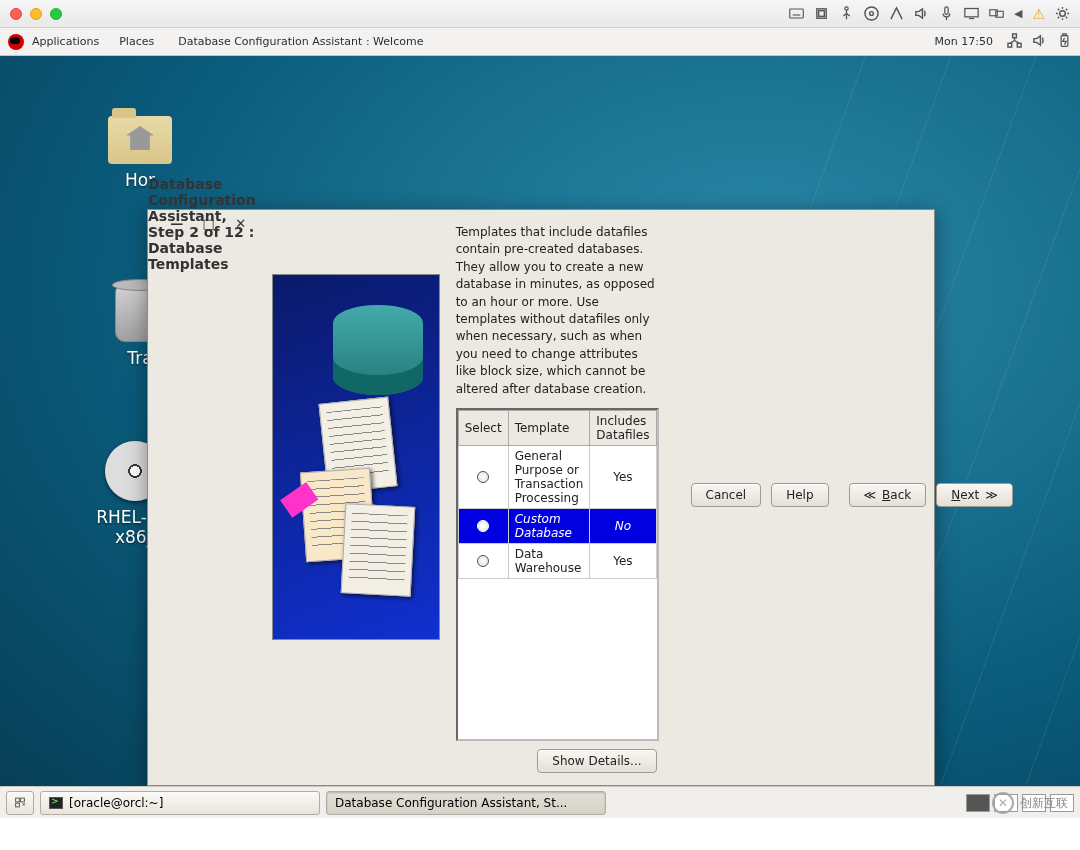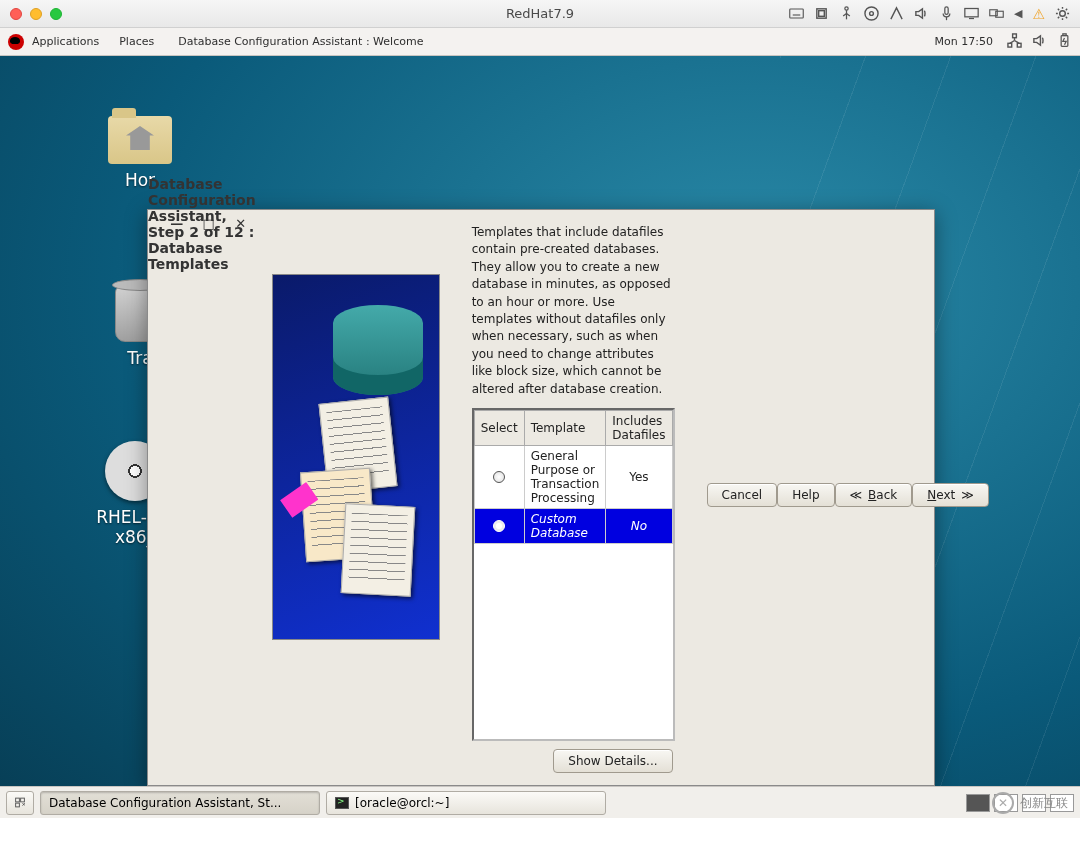--- a/index.html
+++ b/index.html
@@ -38,21 +38,21 @@
   .d-icon .trash::before{content:""; position:absolute; top:-8px; left:-4px; right:-4px; height:10px; background:#bbb; border-radius:50%; border:1px solid #888;}
   .d-icon .disc { width:60px; height:60px; margin:0 auto 6px; border-radius:50%; background: radial-gradient(circle,#fff 0 12%, #333 12% 16%, #ddd 16% 100%); box-shadow:0 2px 4px rgba(0,0,0,0.5);}
 
   
   .dbca { position:absolute; left:147px; top:153px; width:788px; height:577px; background:#ece9e2; border:1px solid #8a8a8a; box-shadow: 0 4px 20px rgba(0,0,0,0.4); display:flex; flex-direction:row;}
   .dbca-title { height:28px; display:flex; align-items:center; justify-content:center; position:relative; background:#ece9e2;}
   .dbca-title .t { font-size:14px; font-weight:bold; color:#333; }
   .dbca-ctrl { position:absolute; right:6px; top:4px; display:flex; gap:14px; }
   .dbca-ctrl span { width:18px; height:18px; display:inline-flex; align-items:center; justify-content:center; font-size:13px; font-weight:bold; color:#333; cursor:pointer;}
 
-  .dbca-body { flex:1; display:flex; padding: 14px 16px 8px 16px; gap:32px; }
+  .dbca-body { flex:1; display:flex; padding: 14px 16px 8px 16px; gap:16px; }
   .side-img { width:168px; height:366px; background: linear-gradient(160deg,#0a1a6a,#1030d0); border:1px solid #888; margin-top:50px; position:relative; overflow:hidden;}
   .side-img .cyl{ position:absolute; top:30px; left:60px; width:90px; height:90px; background:linear-gradient(#4aa,#277); border-radius:50%/20%; box-shadow: inset 0 -20px 0 #166;}
   .side-img .paper{ position:absolute; width:70px; height:90px; background:#f3efe4; border:1px solid #aaa; box-shadow:2px 2px 4px rgba(0,0,0,0.6);}
   .side-img .paper::after{content:""; position:absolute; top:8px; left:6px; right:6px; height:70px; background:repeating-linear-gradient(#888 0 1px, transparent 1px 8px);}
   .side-img .p1{top:125px; left:50px; transform:rotate(-6deg);}
   .side-img .p2{top:195px; left:30px; transform:rotate(-4deg); background:#f8e8c8;}
   .side-img .p3{top:230px; left:70px; transform:rotate(3deg);}
   .side-img .arrow{position:absolute; top:205px; left:-6px; width:50px; height:50px; background:#ff33cc; clip-path:polygon(0 100%, 40% 60%, 25% 45%, 70% 0%, 100% 30%, 55% 75%, 40% 60%); transform:rotate(10deg);}
 
   .main { flex:1; display:flex; flex-direction:column; }
@@ -68,21 +68,21 @@
   tr.selected td.sel, tr.selected td.inc { background:#0000e0;}
   .radio { width:12px; height:12px; border:1px solid #555; border-radius:50%; display:inline-block; background:radial-gradient(#fff,#ddd); vertical-align:middle;}
   .radio.on::after{content:""; display:block; width:6px; height:6px; background:#000; border-radius:50%; margin:2px auto;}
   tr.selected .radio{ border-color:#fff;}
   tr.selected .radio.on::after{ background:#fff;}
 
   .details-row { display:flex; justify-content:flex-end; padding:8px 2px 4px;}
   .btn { background:linear-gradient(#f8f7f3,#e4e0d6); border:1px solid #a09a8e; border-radius:4px; padding:4px 14px; font-size:12px; color:#222; cursor:pointer; box-shadow:0 1px 0 #fff inset;}
   .btn .u { text-decoration: underline; }
 
-  .dbca-foot { display:flex; padding:10px 16px 16px; align-items:center;}
+  .dbca-foot { display:flex; padding:10px 16px 16px; gap:10px; align-items:center;}
   .dbca-foot .spacer{flex:1;}
   .nav-btn { display:inline-flex; align-items:center; gap:6px;}
 
   
   .panel { position:absolute; bottom:0; left:0; right:0; height:32px; background:#f1efeb; border-top:1px solid #c8c5c1; display:flex; align-items:center; padding:0 6px; gap:6px; font-size:12px;}
   .panel .pbtn { height:24px; border:1px solid #b0aca4; border-radius:3px; background:linear-gradient(#fbfaf7,#e7e4dc); padding:0 8px; display:inline-flex; align-items:center; gap:6px; cursor:pointer;}
   .panel .task { width:280px; justify-content:flex-start; overflow:hidden; white-space:nowrap;}
   .panel .task.active { background:linear-gradient(#e2dfd6,#d6d2c8); box-shadow: inset 0 1px 2px rgba(0,0,0,0.2);}
   .term-ic{width:14px;height:12px;background:#222;border:1px solid #555;display:inline-block;position:relative;}
   .term-ic::after{content:">";color:#8f8;font-size:9px;position:absolute;left:1px;top:-2px;}
@@ -97,21 +97,20 @@
 </style>
 </head>
 <body>
 
 <div class="mac-titlebar">
   <div class="traffic">
     <div class="dot r"></div>
     <div class="dot y"></div>
     <div class="dot g"></div>
   </div>
-  <div class="mac-title">RedHat7.9</div>
   <div class="mac-icons">
     <span>
         <svg class="ico" viewBox="0 0 20 14">
           <rect x="1" y="1" width="18" height="12" rx="1"></rect>
           <line x1="4" y1="5" x2="4" y2="5"></line>
           <line x1="7" y1="5" x2="7" y2="5"></line>
           <line x1="10" y1="5" x2="10" y2="5"></line>
           <line x1="13" y1="5" x2="13" y2="5"></line>
           <line x1="5" y1="9" x2="15" y2="9"></line>
         </svg>
@@ -256,20 +255,25 @@
               <tr>
                 <td class="sel"><span class="radio"></span></td>
                 <td>General Purpose or Transaction Processing</td>
                 <td class="inc">Yes</td>
               </tr>
               <tr class="selected">
                 <td class="sel"><span class="radio on"></span></td>
                 <td>Custom Database</td>
                 <td class="inc">No</td>
               </tr>
+              <tr>
+                <td class="sel"><span class="radio"></span></td>
+                <td>Data Warehouse</td>
+                <td class="inc">Yes</td>
+              </tr>
             </tbody>
           </table>
         </div>
 
         <div class="details-row">
           <button class="btn">Show Details...</button>
         </div>
       </div>
     </div>
 
@@ -290,26 +294,26 @@
 
   <div class="panel">
     <div class="pbtn" style="width:28px;justify-content:center;">
       <svg class="ico" viewBox="0 0 16 16">
           <rect x="1" y="1" width="6" height="6"></rect>
           <rect x="9" y="1" width="6" height="6"></rect>
           <rect x="1" y="9" width="6" height="6"></rect>
           <path d="M12 9l4 4m0-4l-4 4" stroke="#555"></path>
         </svg>
     </div>
-    <div class="pbtn task active">
-      <span>Database Configuration Assistant, St...</span>
-    </div>
     <div class="pbtn task">
       <span class="term-ic"></span>
       <span>[oracle@orcl:~]</span>
+    </div>
+    <div class="pbtn task active">
+      <span>Database Configuration Assistant, St...</span>
     </div>
     <div class="workspace">
       <div class="ws cur"></div>
       <div class="ws"></div>
       <div class="ws"></div>
       <div class="ws"></div>
     </div>
   </div>
 
   <div class="watermark">

